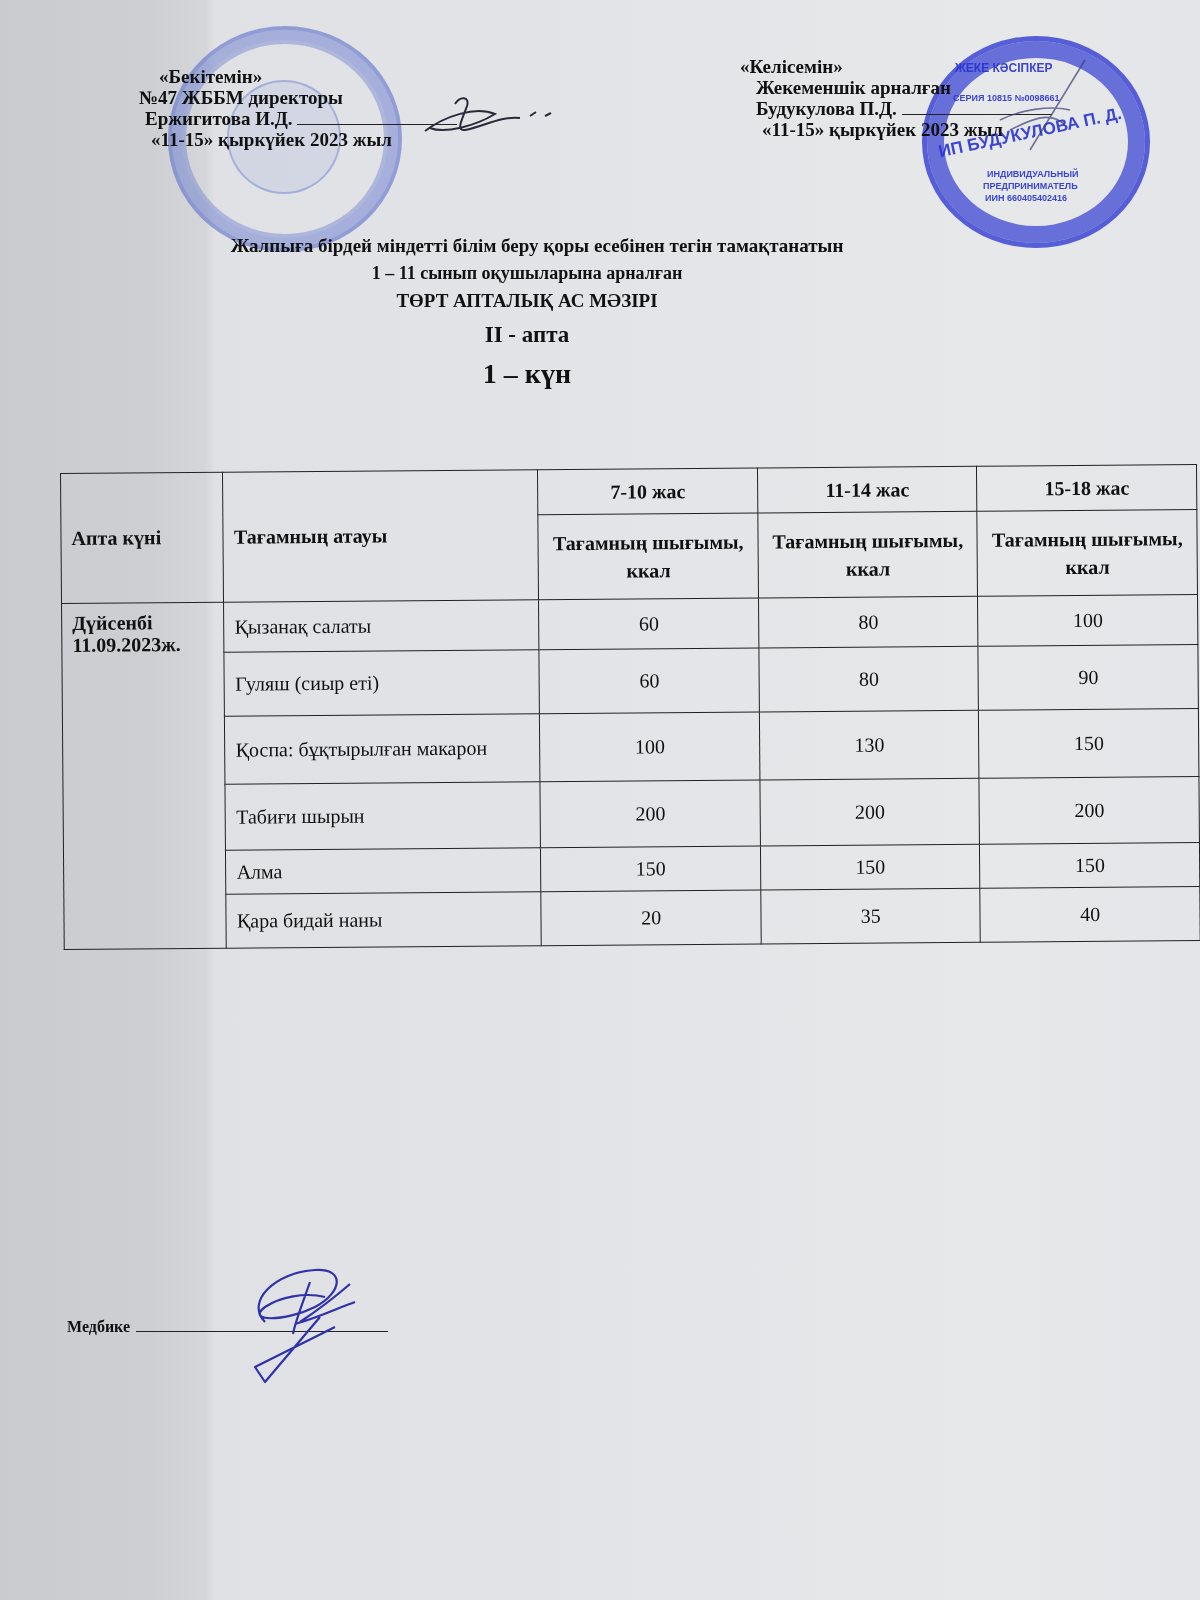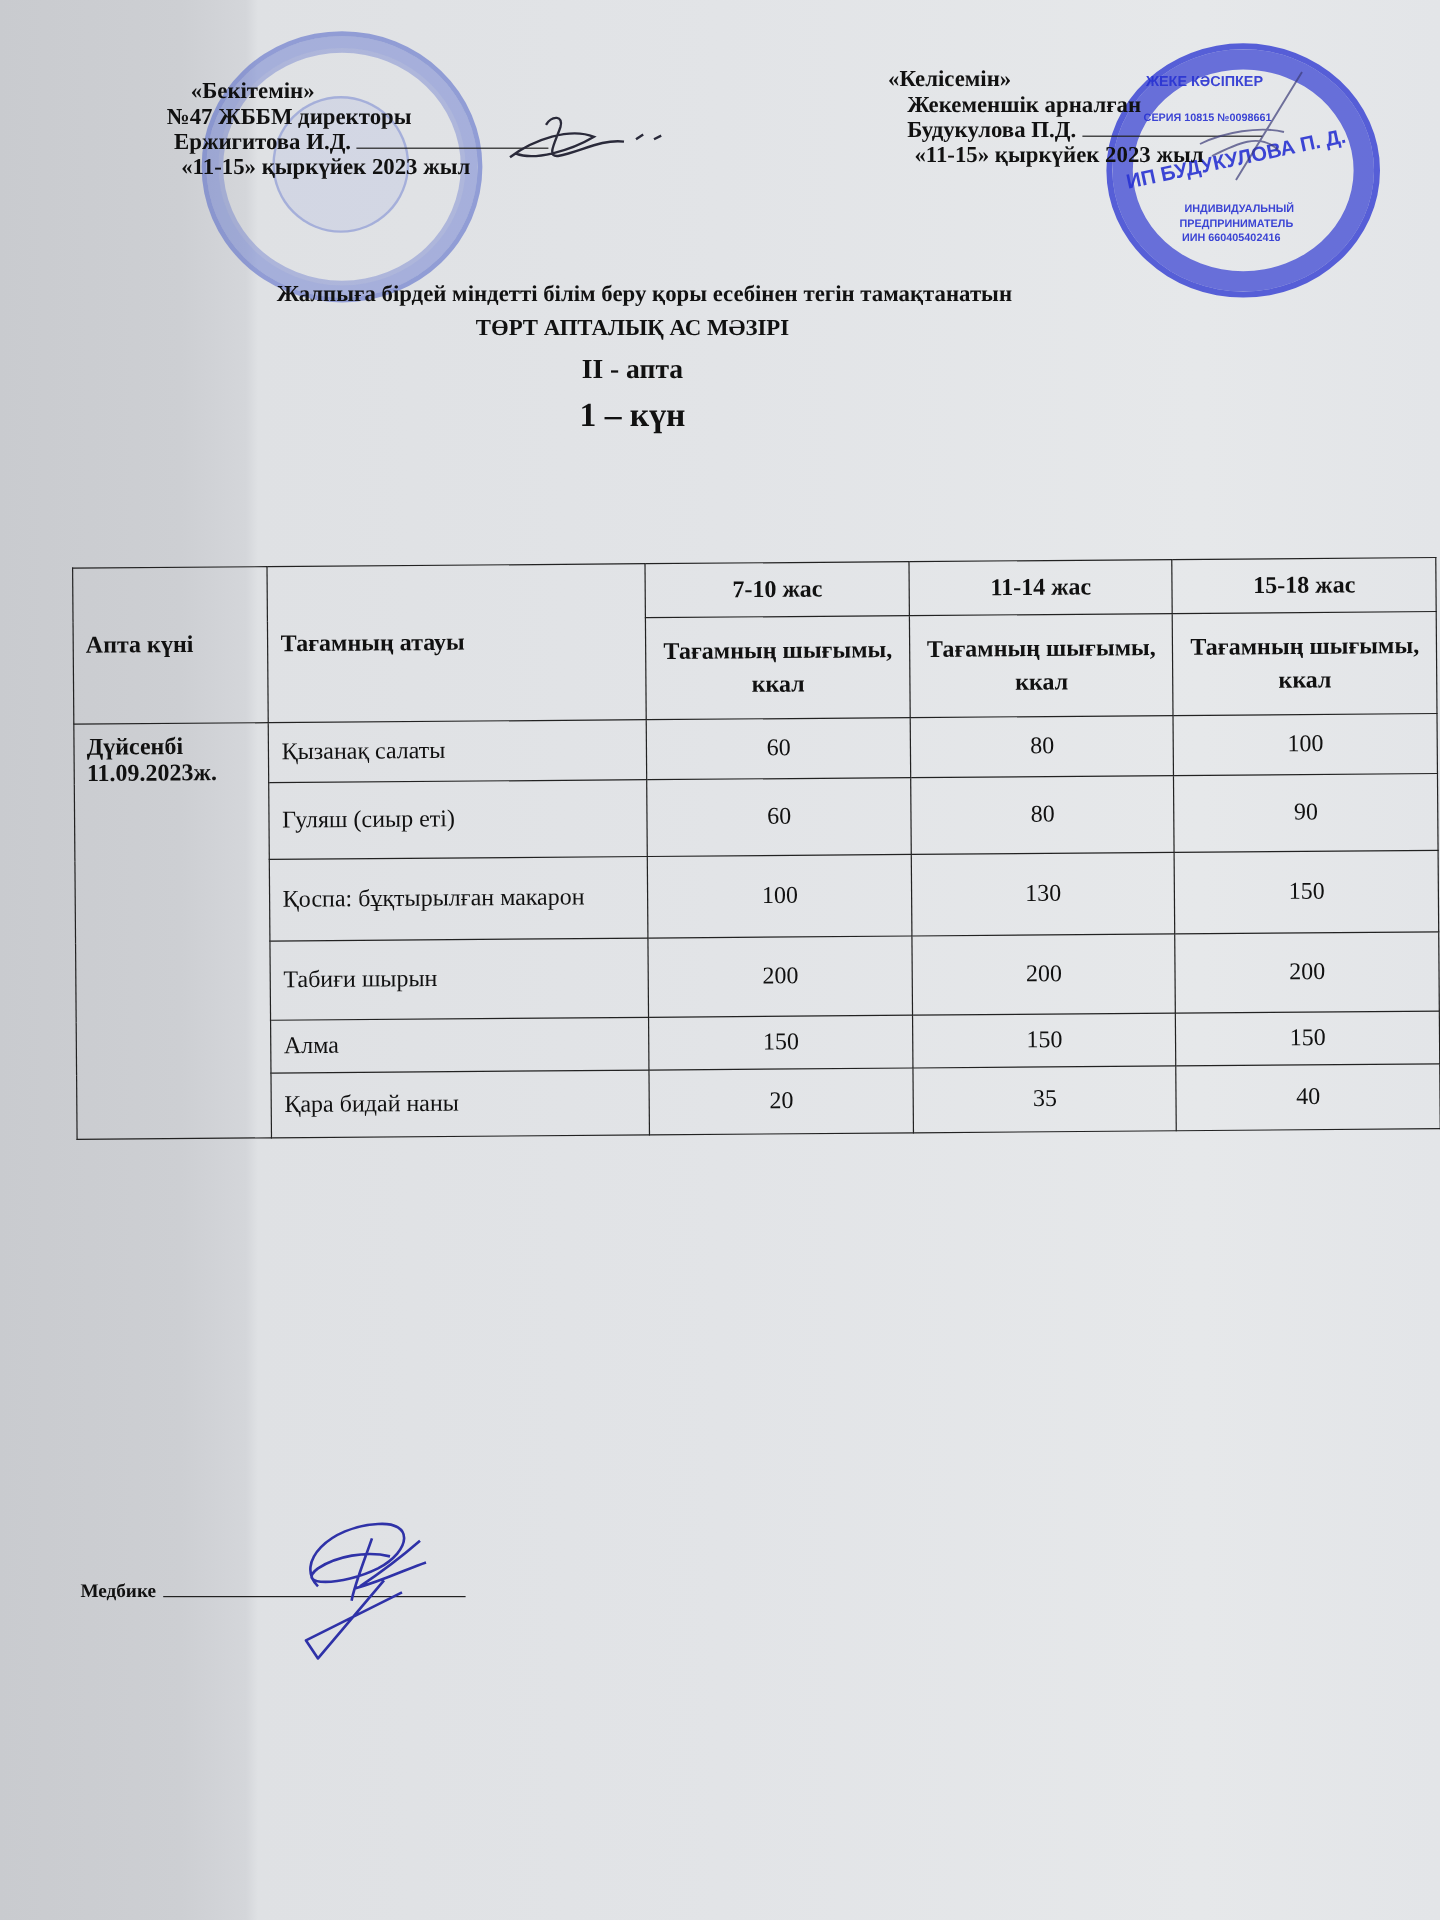--- a/index.html
+++ b/index.html
@@ -106,20 +106,21 @@
     <span class="line">Жекеменшік арналған</span>
     <span class="line"><span>Будукулова П.Д.</span> <span class="sig-line" style="width:150px;"></span></span>
     <span class="line" style="padding-left:6px;">«11-15» қыркүйек 2023 жыл</span>
   </div>
   <svg class="sig" style="left:990px; top:50px;" width="110" height="110">
     <path d="M10 70 C30 60, 60 55, 80 60 M20 80 C40 70, 60 60, 75 75 M95 10 L40 100" fill="none" stroke="rgba(60,60,120,0.7)" stroke-width="1.6"></path>
   </svg>
 
   <div class="titles">
     <div class="t1">Жалпыға бірдей міндетті білім беру қоры есебінен тегін тамақтанатын</div>
+    <div class="t2">1 – 11 сынып оқушыларына арналған</div>
     <div class="t3">ТӨРТ АПТАЛЫҚ АС МӘЗІРІ</div>
     <div class="t4">II - апта</div>
     <div class="t5">1 – күн</div>
   </div>
 
   <table class="menu">
     <colgroup>
       <col class="col-day">
         <col class="col-dish">
         <col class="col-v">

